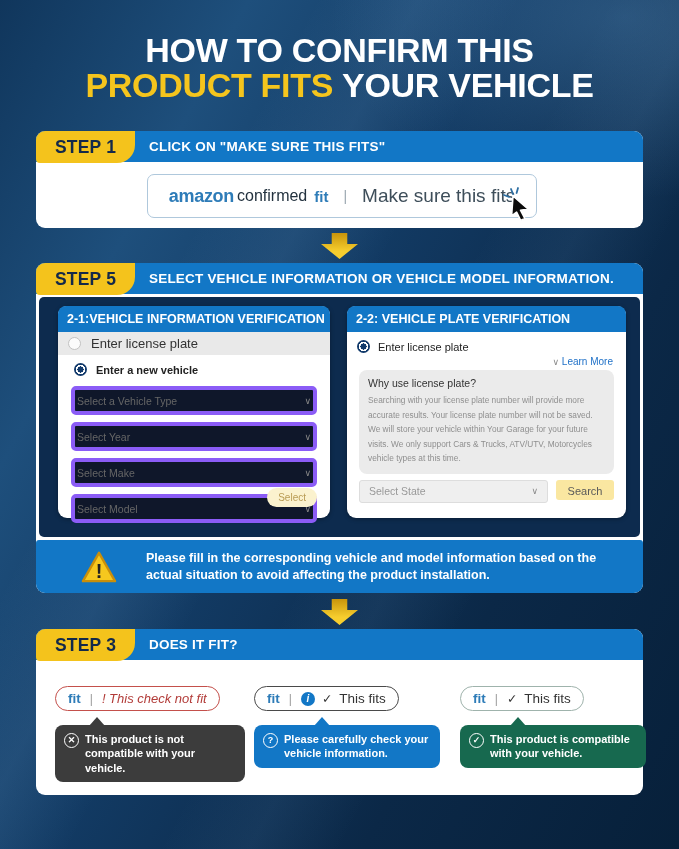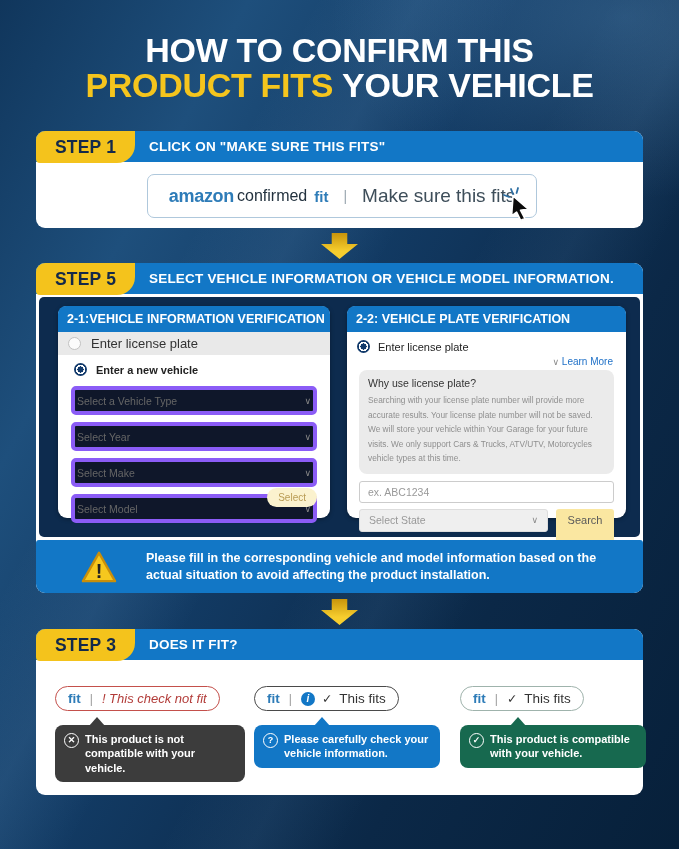--- a/index.html
+++ b/index.html
@@ -62,21 +62,21 @@
   .learn{text-align:right;margin:3px 13px 0 0;color:#2172C8;font-size:10px;}
   .infobox{margin:3px 12px 0;background:#EBEBEB;border-radius:8px;padding:7px 9px 8px;}
   .info-title{font-size:10.5px;color:#333;margin-bottom:4px;}
   .info-body{font-size:8.3px;color:#8F8F8F;line-height:1.75;}
   .plate-input{display:block;margin:7px 12px 0;width:calc(100% - 24px);box-sizing:border-box;height:22px;
     border:1px solid #CCC;border-radius:3px;padding:0 8px;font-size:10.5px;color:#333;background:#fff;outline:none;}
   .plate-input::placeholder{color:#999;}
   .state-row{display:flex;margin:6px 12px 0;gap:8px;}
   .state-dd{flex:1;height:21px;background:#EFEFEF;border:1px solid #DDD;border-radius:3px;
     display:flex;align-items:center;justify-content:space-between;padding:0 9px;font-size:10.5px;color:#999;}
-  .search-btn{width:58px;height:35px;background:#FAE7A1;border-radius:3px;font-size:11px;color:#5A5A5A;text-align:center;line-height:23px;}
+  .search-btn{width:58px;height:20px;background:#FAE7A1;border-radius:3px;font-size:11px;color:#5A5A5A;text-align:center;line-height:23px;}
   .warnbar{position:absolute;left:0;right:0;bottom:0;height:53px;background:#1277C6;border-radius:3px 3px 9px 9px;
     display:flex;align-items:center;}
   .warn-icon{margin-left:44px;flex:0 0 auto;}
   .warn-text{margin-left:28px;width:482px;color:#fff;font-weight:700;font-size:12.5px;line-height:1.35;}
 
   
   .block3{top:629px;height:166px;}
   .case{position:absolute;top:57px;}
   .case1{left:19px;} .case2{left:218px;} .case3{left:424px;}
   .pill{display:inline-flex;align-items:center;gap:7px;border:1.5px solid #999;border-radius:14px;
@@ -169,21 +169,20 @@
       <div class="card-head">2-2: VEHICLE PLATE VERIFICATION</div>
       <div class="radio-row2">
         <span class="radio-on"></span>
         <span>Enter license plate</span>
       </div>
       <div class="learn"><span class="chev">∨</span> <span>Learn More</span></div>
       <div class="infobox">
         <div class="info-title">Why use license plate?</div>
         <div class="info-body">Searching with your license plate number will provide more accurate results. Your license plate number will not be saved. We will store your vehicle within Your Garage for your future visits. We only support Cars &amp; Trucks, ATV/UTV, Motorcycles vehicle types at this time.</div>
       </div>
-      <input class="plate-input" placeholder="ex. ABC1234" style="">
       <div class="state-row">
         <div class="state-dd">
           <span>Select State</span>
           <span class="chev">∨</span>
         </div>
         <div class="search-btn">Search</div>
       </div>
     </div>
 
     <div class="warnbar">

